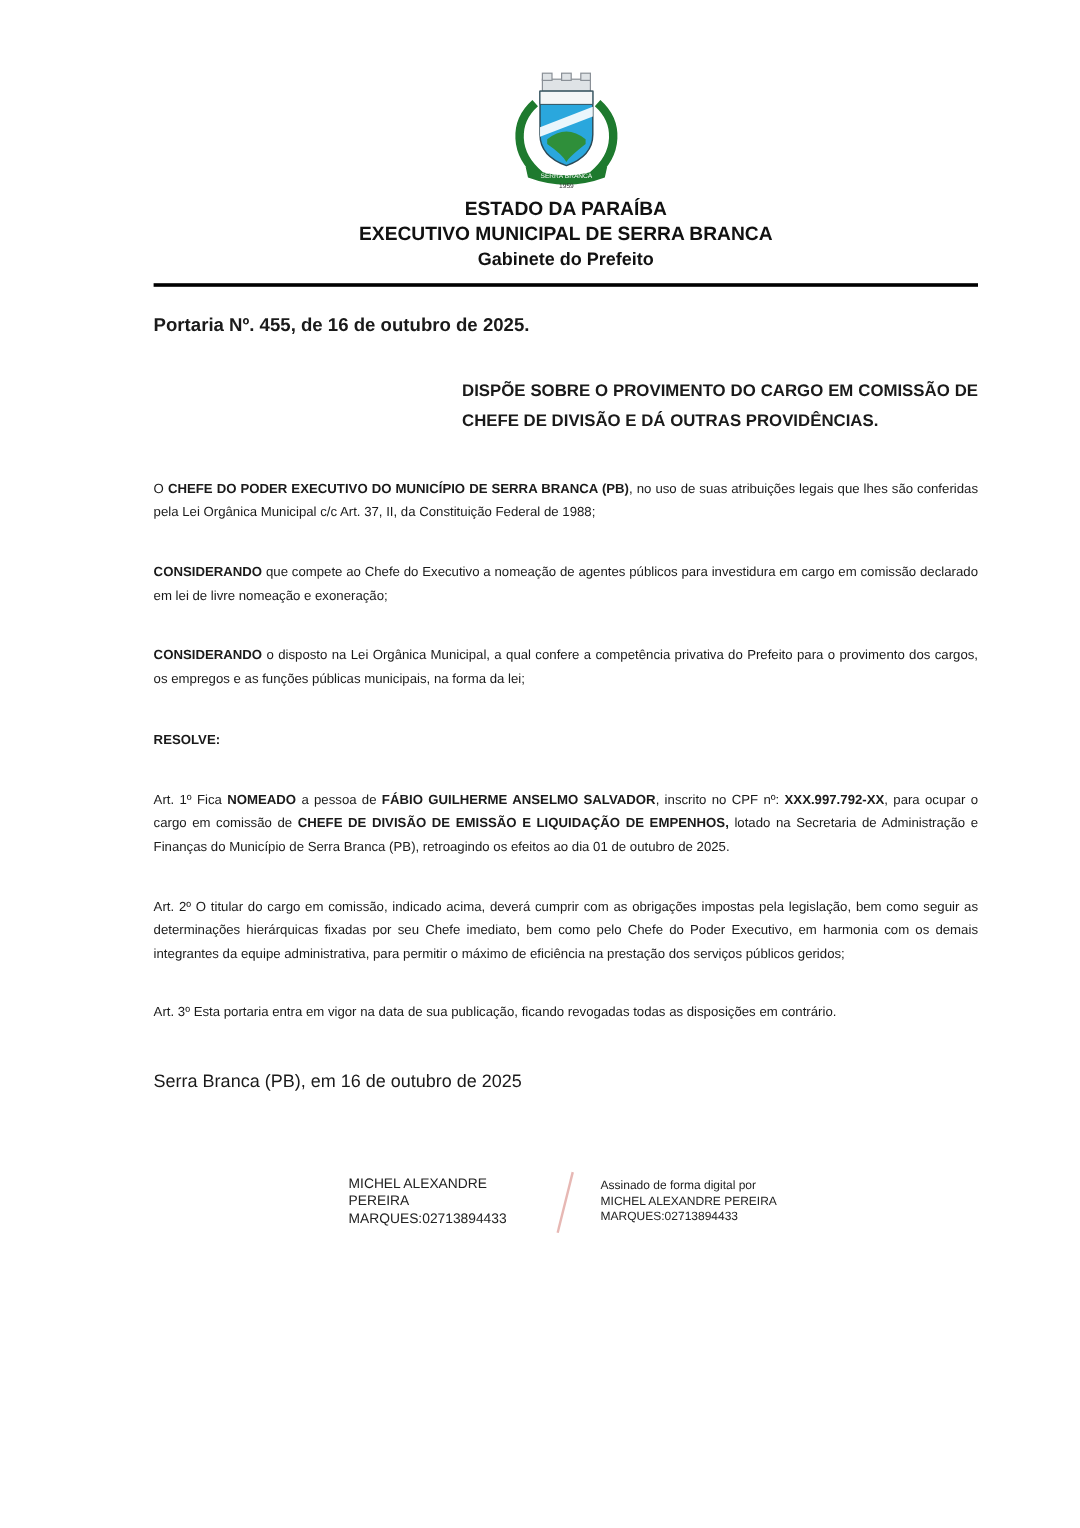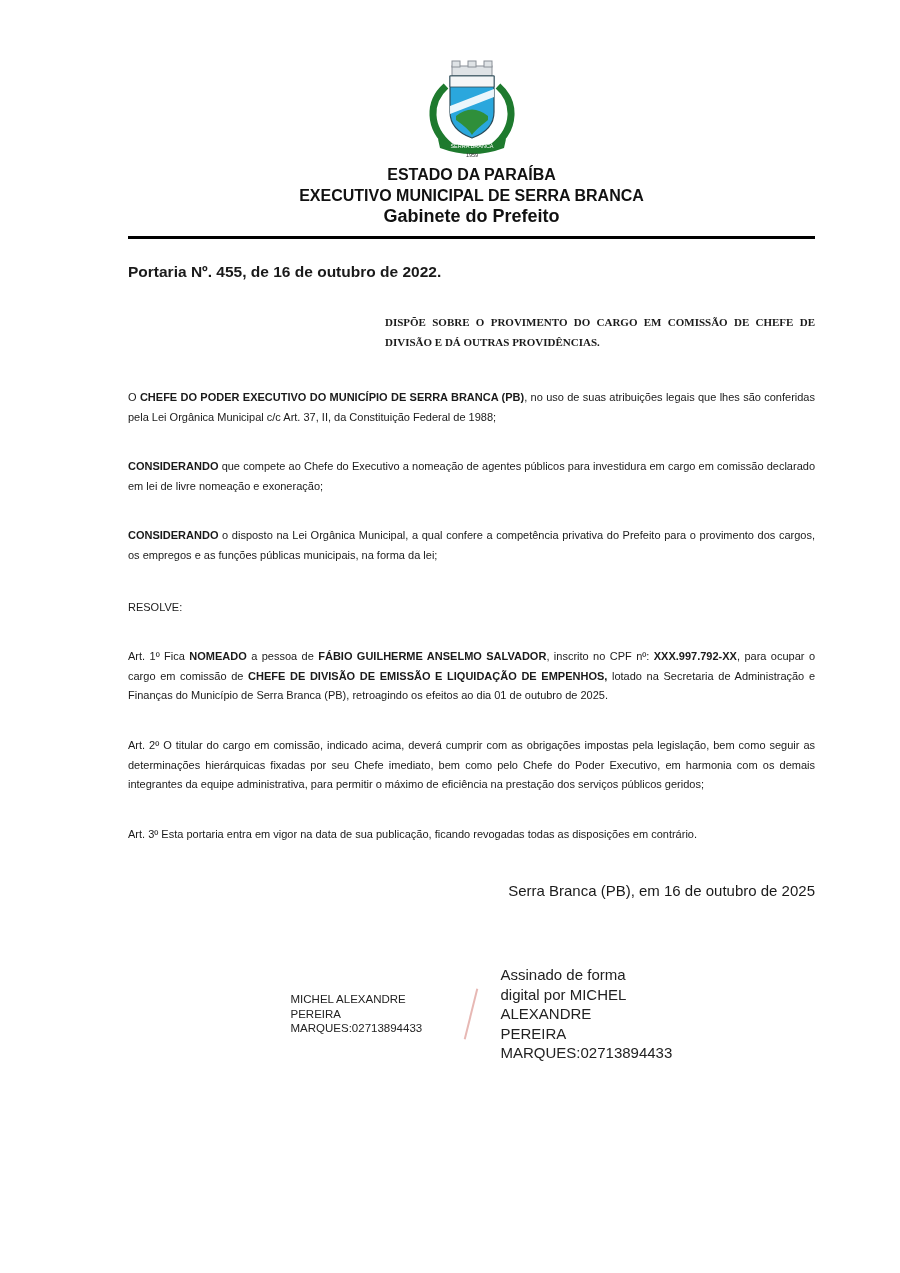--- a/index.html
+++ b/index.html
@@ -21,50 +21,49 @@
     display: block;
     margin: 0 auto 6px auto;
   }
   .letterhead {
     text-align: center;
     font-weight: bold;
     font-size: 16px;
     line-height: 21px;
     color: #111;
   }
-  .letterhead .office { font-size: 18px; }
+  .letterhead .office { font-size: 15px; }
   .header-rule {
     border: none;
     border-top: 3px solid #000;
     margin: 9px 0 0 0;
   }
   .doc-title {
     font-weight: bold;
     font-size: 15.5px;
     margin-top: 24px;
   }
   .summary {
     margin: 32px 0 0 257px;
     font-weight: bold;
-    font-size: 11px;
+    font-size: 14px;
     line-height: 1.78;
     text-align: justify;
-    font-family: Liberation Serif, serif;
   }
   .para {
     margin: 30px 0 0 0;
     font-size: 11px;
     line-height: 1.78;
     text-align: justify;
   }
   .para.first { margin-top: 36px; }
   .para.resolve { margin-top: 32px; }
   .dateline {
     margin-top: 38px;
-    text-align: right;
+    text-align: left;
     font-size: 15px;
   }
   .sig-area {
     margin-top: 66px;
     text-align: center;
   }
   .stamp {
     display: flex;
     justify-content: center;
     align-items: center;
@@ -78,21 +77,21 @@
     color: #222;
   }
   .stamp-divider {
     width: 2px;
     height: 52px;
     background: #e7b8b4;
     transform: rotate(14deg);
   }
   .stamp-right {
     width: 152px;
-    font-size: 15px;
+    font-size: 10px;
     line-height: 1.3;
     color: #222;
   }
 </style>
 </head>
 <body>
 
 <div class="page">
   <div class="content">
 
@@ -117,28 +116,28 @@
     </svg>
 
     <div class="letterhead">
       <div>ESTADO DA PARAÍBA</div>
       <div>EXECUTIVO MUNICIPAL DE SERRA BRANCA</div>
       <div class="office">Gabinete do Prefeito</div>
     </div>
 
     <hr class="header-rule">
 
-    <div class="doc-title">Portaria Nº. 455, de 16 de outubro de 2022.</div>
+    <div class="doc-title">Portaria Nº. 455, de 16 de outubro de 2025.</div>
 
     <div class="summary">DISPÕE SOBRE O PROVIMENTO DO CARGO EM COMISSÃO DE CHEFE DE DIVISÃO E DÁ OUTRAS PROVIDÊNCIAS.</div>
 
     <p class="para first"><span>O </span><span style="font-weight: bold;">CHEFE DO PODER EXECUTIVO DO MUNICÍPIO DE SERRA BRANCA (PB)</span><span>, no uso de suas atribuições legais que lhes são conferidas pela Lei Orgânica Municipal c/c Art. 37, II, da Constituição Federal de 1988;</span></p>
     <p class="para"><span style="font-weight: bold;">CONSIDERANDO</span><span> que compete ao Chefe do Executivo a nomeação de agentes públicos para investidura em cargo em comissão declarado em lei de livre nomeação e exoneração;</span></p>
     <p class="para"><span style="font-weight: bold;">CONSIDERANDO</span><span> o disposto na Lei Orgânica Municipal, a qual confere a competência privativa do Prefeito para o provimento dos cargos, os empregos e as funções públicas municipais, na forma da lei;</span></p>
-    <p class="para resolve"><span style="font-weight: normal;">RESOLVE:</span></p>
+    <p class="para resolve"><span style="font-weight: bold;">RESOLVE:</span></p>
     <p class="para"><span>Art. 1º Fica </span><span style="font-weight: bold;">NOMEADO</span><span> a pessoa de </span><span style="font-weight: bold;">FÁBIO GUILHERME ANSELMO SALVADOR</span><span>, inscrito no CPF nº: </span><span style="font-weight: bold;">XXX.997.792-XX</span><span>, para ocupar o cargo em comissão de </span><span style="font-weight: bold;">CHEFE DE DIVISÃO DE EMISSÃO E LIQUIDAÇÃO DE EMPENHOS,</span><span> lotado na Secretaria de Administração e Finanças do Município de Serra Branca (PB), retroagindo os efeitos ao dia 01 de outubro de 2025.</span></p>
     <p class="para"><span>Art. 2º O titular do cargo em comissão, indicado acima, deverá cumprir com as obrigações impostas pela legislação, bem como seguir as determinações hierárquicas fixadas por seu Chefe imediato, bem como pelo Chefe do Poder Executivo, em harmonia com os demais integrantes da equipe administrativa, para permitir o máximo de eficiência na prestação dos serviços públicos geridos;</span></p>
     <p class="para"><span>Art. 3º Esta portaria entra em vigor na data de sua publicação, ficando revogadas todas as disposições em contrário.</span></p>
 
     <div class="dateline">Serra Branca (PB), em 16 de outubro de 2025</div>
 
     <div class="sig-area">
       <div class="stamp">
         <div class="stamp-left">MICHEL ALEXANDRE PEREIRA MARQUES:02713894433</div>
         <div class="stamp-divider"></div>

